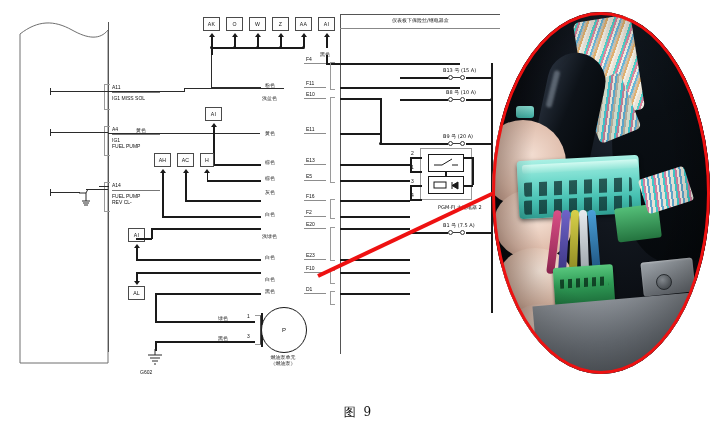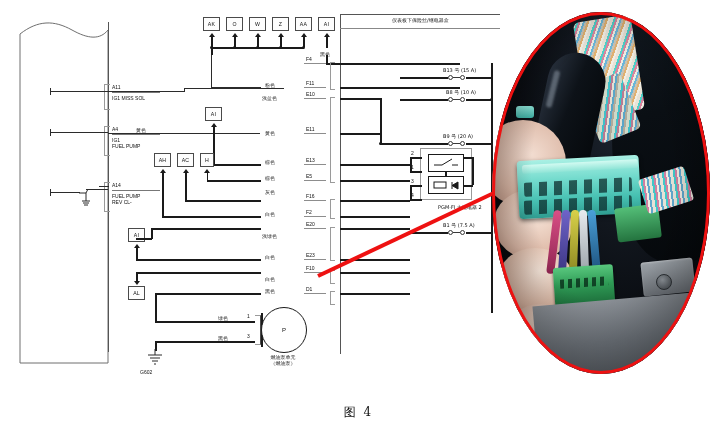--- a/index.html
+++ b/index.html
@@ -472,15 +472,15 @@
       <div class="pl" style="left:164px;top:262px;width:14px;height:14px;border-radius:50%;
            background:radial-gradient(circle at 40% 35%,#8f959b,#3e4348);
            border:1px solid #2c3034;"></div>
 
       <div class="pl" style="inset:0;border-radius:50%;
            background:radial-gradient(ellipse at 50% 45%, rgba(0,0,0,0) 45%, rgba(0,0,0,.55) 100%);"></div>
     </div>
     <div id="photo-ring"></div>
   </div>
 
-  <div id="caption">图 4</div>
+  <div id="caption">图 9</div>
 
 </div>
 
 </body></html>

